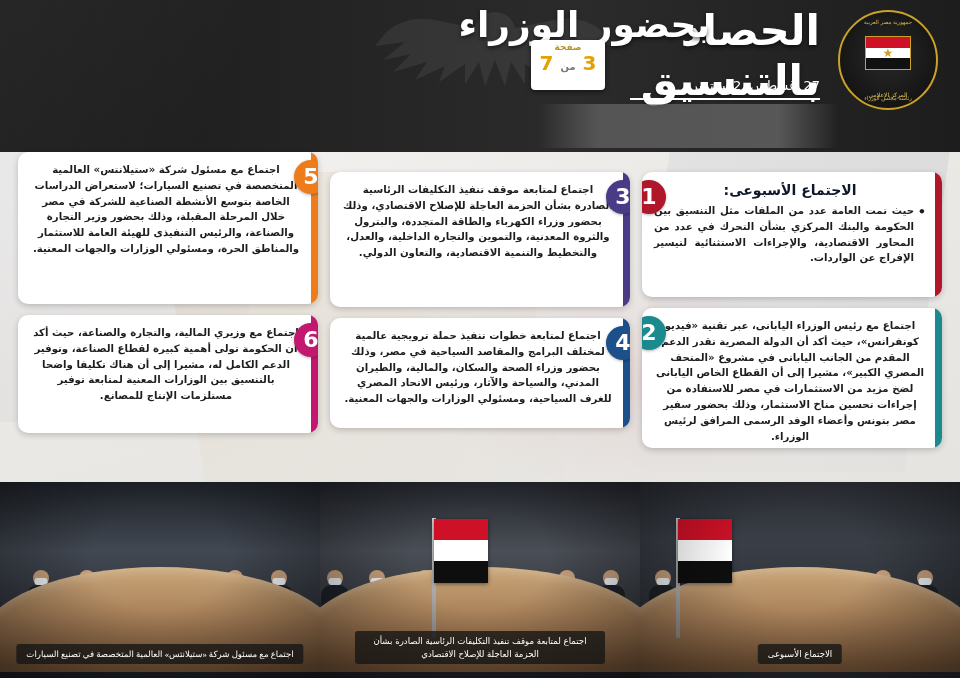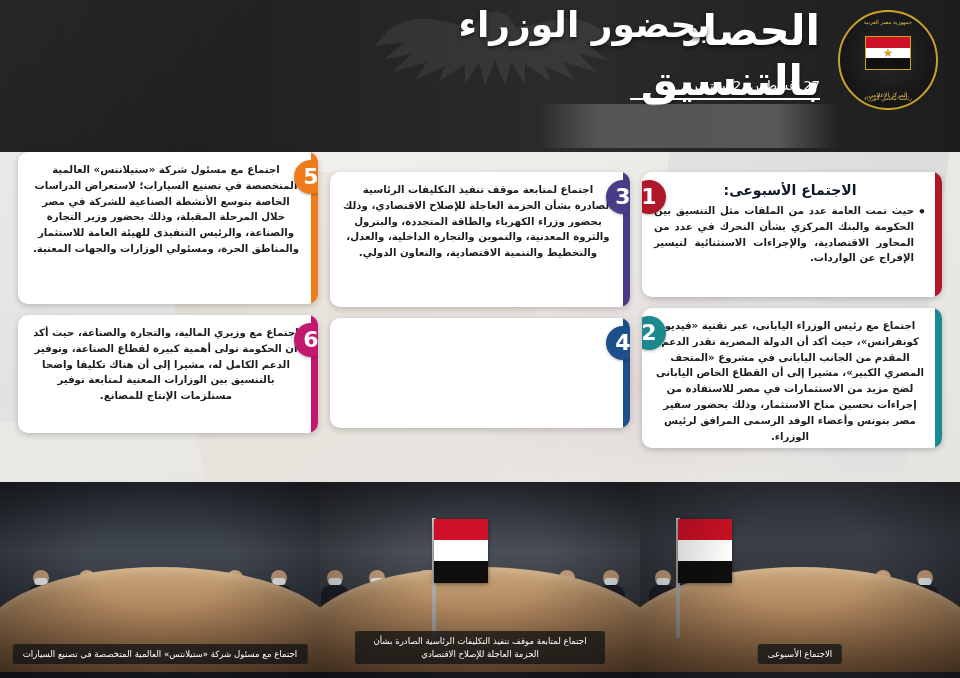--- a/index.html
+++ b/index.html
@@ -203,21 +203,21 @@
     position: absolute; top: 482px; left: 0;
     width: 960px; height: 196px;
     overflow: hidden;
     background: #0d1014;
   }
   .photo {
     position: absolute; top: 0; height: 196px; overflow: hidden;
   }
   #photo-right { right: 0;   width: 320px; }
   #photo-mid   { right: 320px; width: 320px; }
-  #photo-left  { right: 640px; width: 320px; }
+  #photo-left  { right: 640px; width: 320px; font-family: Liberation Serif, serif; }
 
   .room-a {
     position: absolute; inset: 0;
     background: linear-gradient(180deg,#2a2d33 0%, #3a3f47 30%, #23262b 100%);
   }
   .room-b {
     position: absolute; inset: 0;
     background: linear-gradient(180deg,#23262c 0%, #4a4e56 35%, #1b1e22 100%);
   }
   .room-c {
@@ -299,20 +299,28 @@
 
     <div class="title-main">
       <div>الحصاد</div>
       <div>بالتنسيق</div>
     </div>
     <div style="position:absolute; right:250px; top:4px; color:#fff; font-size:36px; font-weight:bold; direction:rtl; text-shadow:0 2px 4px rgba(0,0,0,.6);">بحضور الوزراء</div>
 
     <div class="title-date">27 أغسطس- 2 سبتمبر</div>
     <div class="date-rule"></div>
 
+    <div class="page-badge">
+      <div class="lbl">صفحة</div>
+      <div class="nums">
+        <span>3</span>
+        <span class="of">من</span>
+        <span>7</span>
+      </div>
+    </div>
 
     <div style="position:absolute; right:122px; top:104px; width:300px; height:44px; background:linear-gradient(90deg, rgba(110,110,110,.0) 0%, rgba(120,120,120,.55) 20%, rgba(130,130,130,.55) 80%, rgba(120,120,120,0) 100%);"></div>
 
     <div class="emblem">
       <div class="emblem-circle"></div>
       <div class="emblem-txt-top">جمهورية مصر العربية</div>
       <div class="emblem-flagbox">
         <div class="red"></div>
         <div class="wht"></div>
         <div class="blk"></div>
@@ -347,20 +355,21 @@
 
   <div class="card" id="card3">
     <div class="accent" style="background:#4a3b86"></div>
     <div class="numbubble nb-right" style="background:#4a3b86; right:-10px;">3</div>
     <div class="ctext">اجتماع لمتابعة موقف تنفيذ التكليفات الرئاسية الصادرة بشأن الحزمة العاجلة للإصلاح الاقتصادي، وذلك بحضور وزراء الكهرباء والطاقة المتجددة، والبترول والثروة المعدنية، والتموين والتجارة الداخلية، والعدل، والتخطيط والتنمية الاقتصادية، والتعاون الدولي.</div>
   </div>
 
   <div class="card" id="card4">
     <div class="accent" style="background:#1d4f8a"></div>
     <div class="numbubble nb-right" style="background:#1d4f8a; right:-10px;">4</div>
+    <div class="ctext">اجتماع لمتابعة خطوات تنفيذ حملة ترويجية عالمية لمختلف البرامج والمقاصد السياحية في مصر، وذلك بحضور وزراء الصحة والسكان، والمالية، والطيران المدني، والسياحة والآثار، ورئيس الاتحاد المصري للغرف السياحية، ومسئولي الوزارات والجهات المعنية.</div>
   </div>
 
   <div class="card" id="card5">
     <div class="accent" style="background:#ef7c1b"></div>
     <div class="numbubble nb-right" style="background:#ef7c1b; right:-10px;">5</div>
     <div class="ctext">اجتماع مع مسئول شركة «ستيلانتس» العالمية المتخصصة في تصنيع السيارات؛ لاستعراض الدراسات الخاصة بتوسع الأنشطة الصناعية للشركة في مصر خلال المرحلة المقبلة، وذلك بحضور وزير التجارة والصناعة، والرئيس التنفيذى للهيئة العامة للاستثمار والمناطق الحرة، ومسئولي الوزارات والجهات المعنية.</div>
   </div>
 
   <div class="card" id="card6">
     <div class="accent" style="background:#c2186f"></div>

